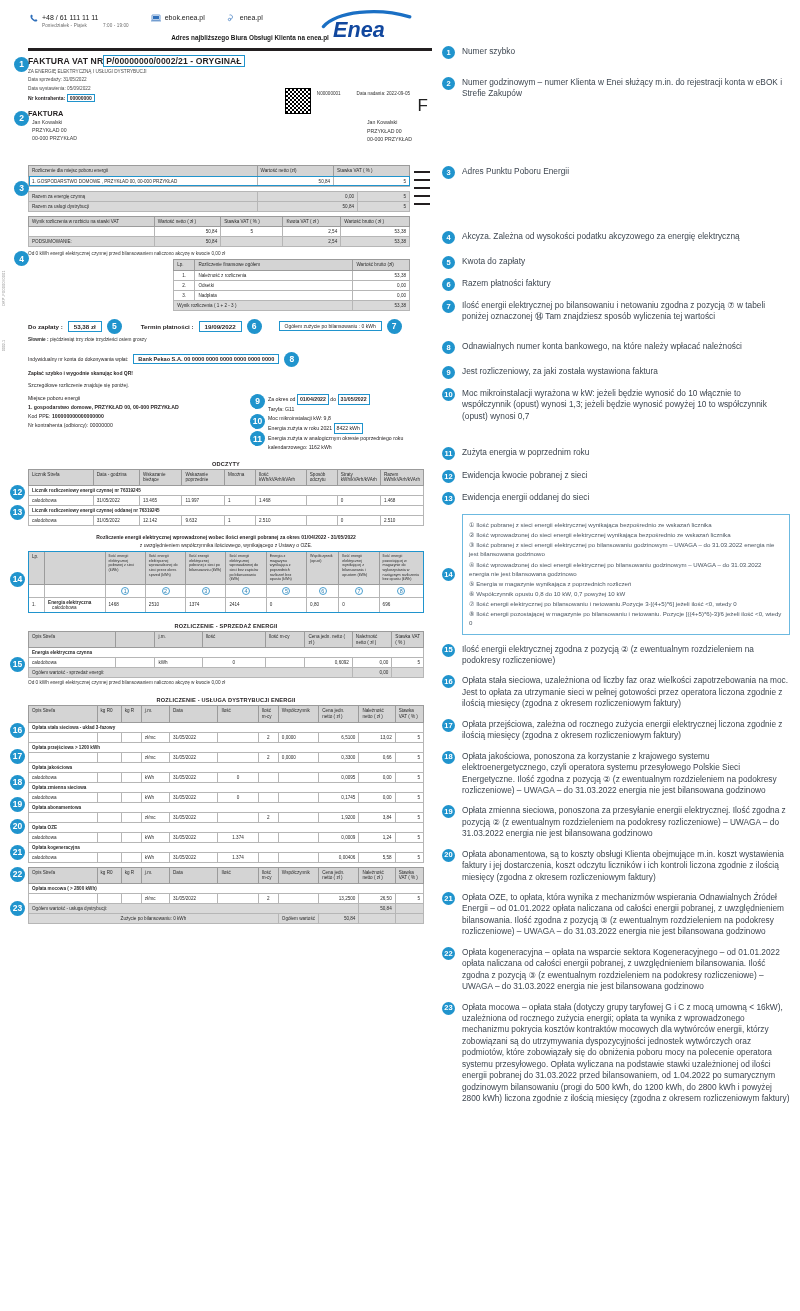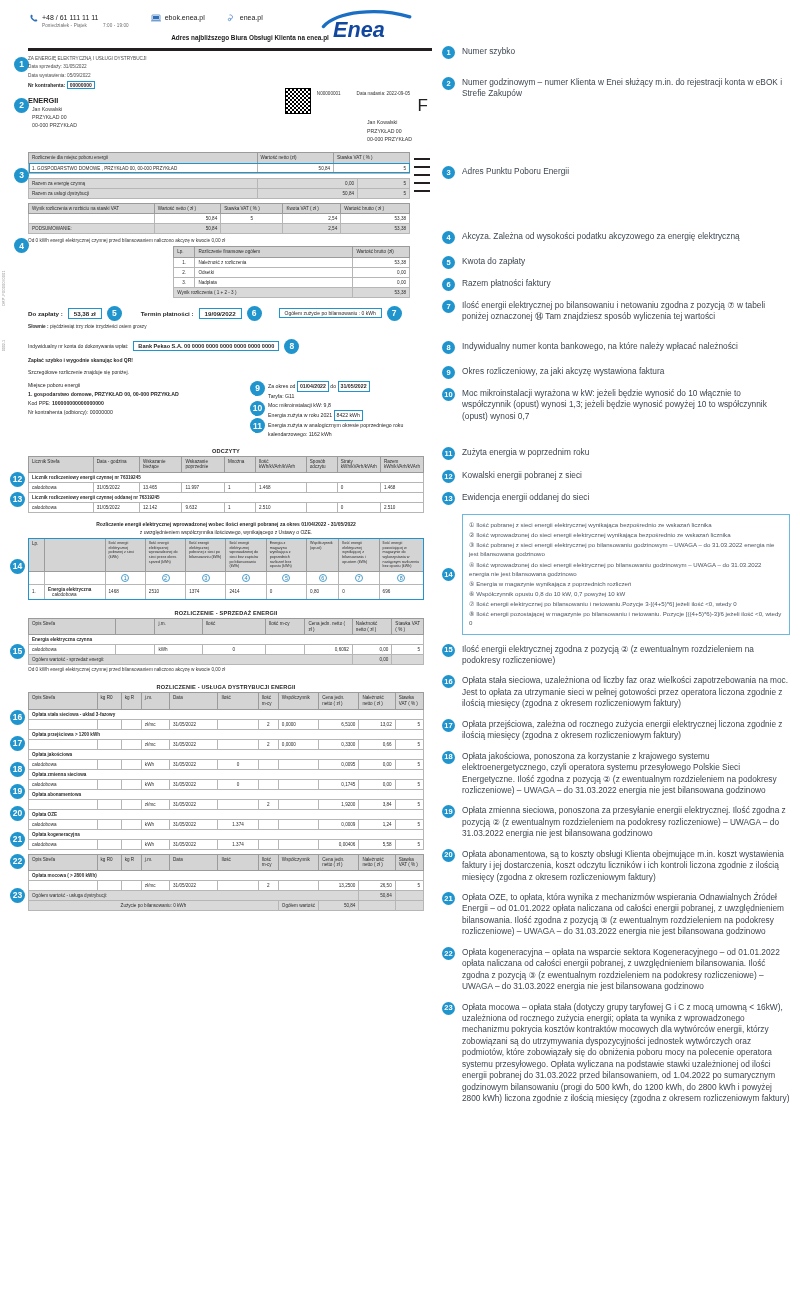--- a/index.html
+++ b/index.html
@@ -164,32 +164,33 @@
       </svg>
     </div>
 
     <div class="bok">Adres najbliższego Biura Obsługi Klienta na enea.pl</div>
 
     <div class="rule"></div>
 
     <div style="position:relative;">
       <span class="badge inv-badge" style="top:2px;">1</span>
       <div class="ihead">
+        <h1><span>FAKTURA VAT NR</span><span class="hl">P/00000000/0002/21 - ORYGINAŁ</span></h1>
         <div class="sub">ZA ENERGIĘ ELEKTRYCZNĄ I USŁUGI DYSTRYBUCJI</div>
         <div class="sub">Data sprzedaży: 31/05/2022</div>
         <div class="sub">Data wystawienia:  05/09/2022</div>
         <div class="kontr"><span>Nr kontrahenta:</span>
           <span class="hl">00000000</span></div>
       </div>
     </div>
 
     <div style="position:relative;">
       <span class="badge inv-badge" style="top:2px;">2</span>
       <div class="nabywca">
-        <h2>ENERGII</h2>
+        <h2>FAKTURA</h2>
         <p>Jan Kowalski</p>
         <p>PRZYKŁAD 00</p>
         <p>00-000 PRZYKŁAD</p>
       </div>
     </div>
 
     <div class="qrblock">
       <div class="qr"></div>
       <div class="qrmeta">
         <div>N00000001</div>
@@ -715,37 +716,37 @@
         <div class="note" style="margin-top: 0px;">
           <span class="badge sm">6</span>
           <p>Razem płatności faktury</p>
         </div>
         <div class="note" style="margin-top: 0px;">
           <span class="badge sm">7</span>
           <p>Ilość energii elektrycznej po bilansowaniu i netowaniu zgodna z pozycją ⑦ w tabeli poniżej oznaczonej ⑭ Tam znajdziesz sposób wyliczenia tej wartości</p>
         </div>
         <div class="note" style="margin-top: 18px;">
           <span class="badge sm">8</span>
-          <p>Indywidualny numer konta bankowego, na które należy wpłacać należności</p>
+          <p>Odnawialnych numer konta bankowego, na które należy wpłacać należności</p>
         </div>
         <div class="note" style="margin-top: 12px;">
           <span class="badge sm">9</span>
-          <p>Okres rozliczeniowy, za jaki akcyzę wystawiona faktura</p>
+          <p>Jest rozliczeniowy, za jaki została wystawiona faktura</p>
         </div>
         <div class="note" style="margin-top: 0px;">
           <span class="badge sm">10</span>
           <p>Moc mikroinstalacji wyrażona w kW: jeżeli będzie wynosić do 10 włącznie to współczynnik (opust) wynosi 1,3; jeżeli będzie wynosić powyżej 10 to współczynnik (opust) wynosi 0,7</p>
         </div>
         <div class="note" style="margin-top: 25px;">
           <span class="badge sm">11</span>
           <p>Zużyta energia w poprzednim roku</p>
         </div>
         <div class="note" style="margin-top: 10px;">
           <span class="badge sm">12</span>
-          <p>Kowalski energii pobranej z sieci</p>
+          <p>Ewidencja kwocie pobranej z sieci</p>
         </div>
         <div class="note" style="margin-top: 0px;">
           <span class="badge sm">13</span>
           <p>Ewidencja energii oddanej do sieci</p>
         </div>
       </div>
 
     <div class="note" style="align-items:center;">
       <span class="badge sm">14</span>
       <div class="subnote" id="note14-box">

